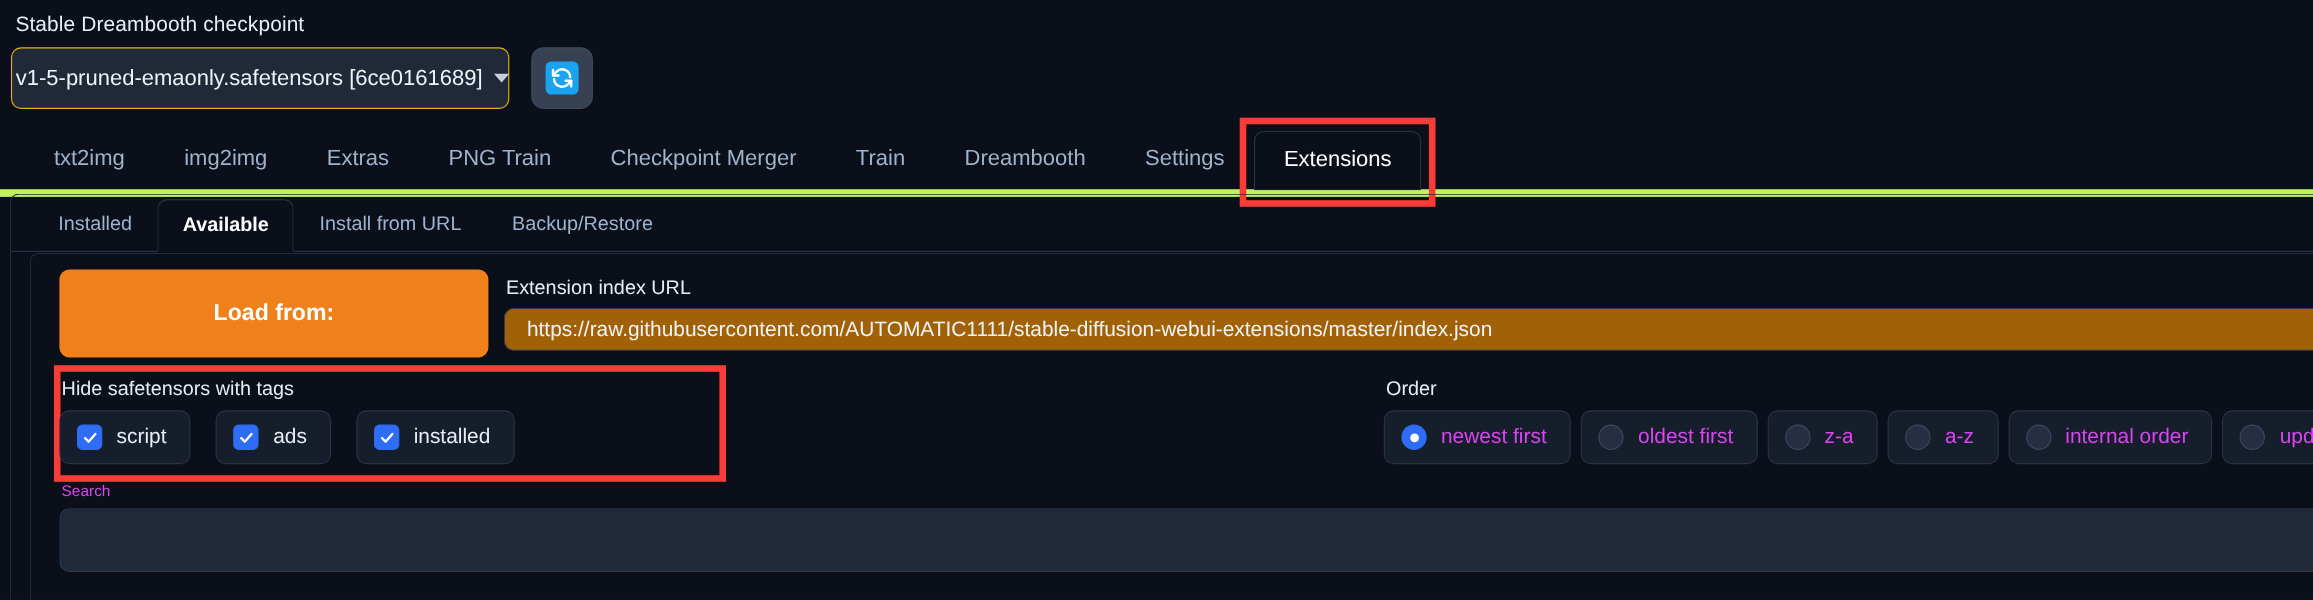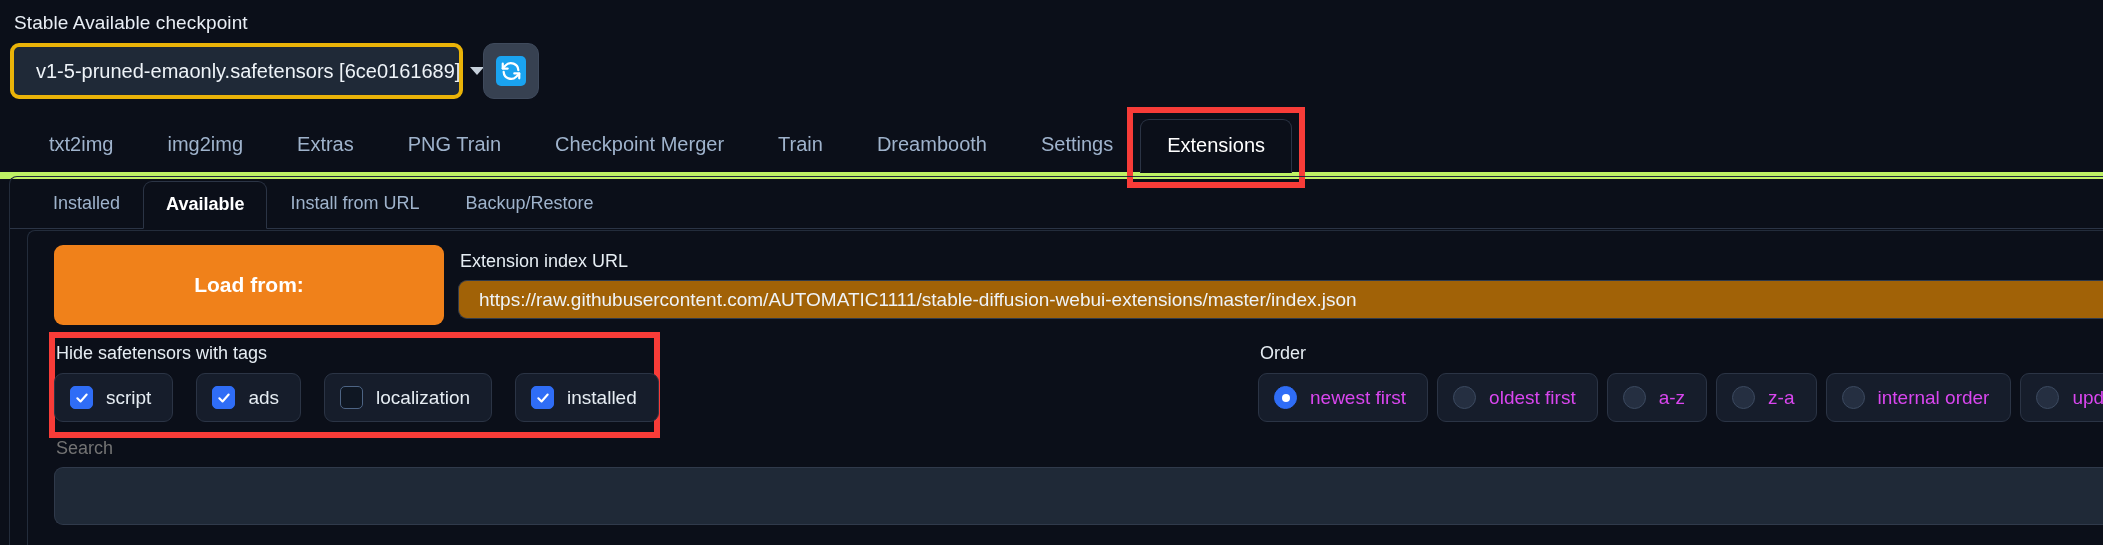--- a/index.html
+++ b/index.html
@@ -14,22 +14,22 @@
 
   
   .ckpt-wrap { padding: 12px 0 0 10px; }
   .ckpt-label {
     font-size: 19px; color: #e9eef5; letter-spacing: .1px;
     margin: 0 0 9px 4px;
   }
   .ckpt-row { display: flex; align-items: flex-start; gap: 20px; }
   .ckpt-select {
     width: 453px; height: 56px;
-    background: #1f2937; border: 4px solid #eab308; border-radius: 9px;
-    display: flex; align-items: center; justify-content: space-between;
+    background: #1f2937; border: 1px solid #eab308; border-radius: 9px;
+    display: flex; align-items: center; justify-content: center;
     padding: 0 18px 0 22px;
   }
   .ckpt-select .val { font-size: 20px; color: #eef3f8; white-space: nowrap; }
   .caret {
     width: 0; height: 0; border-left: 7px solid transparent;
     border-right: 7px solid transparent; border-top: 8px solid #c6d0db;
     margin-left: 10px; flex: none;
   }
   .refresh-btn {
     width: 56px; height: 56px; background: #374151; border: 1px solid #3f4a5c;
@@ -134,35 +134,35 @@
   .rdot {
     width: 23px; height: 23px; border-radius: 50%; flex: none;
     display: flex; align-items: center; justify-content: center;
   }
   .rdot.on { background: #2f6df6; border: 1px solid #2f6df6; }
   .rdot.off { background: #252f41; border: 1px solid #3c4a60; }
   .rdot .inner { width: 8px; height: 8px; border-radius: 50%; background: #ffffff; }
 
   
   .searchwrap { padding-left: 26px; margin-top: 16px; }
-  .search-label { font-size: 18px; color: #737373; margin: 0 0 8px 2px; }
+  .search-label { font-size: 14px; color: #d946ef; margin: 0 0 8px 2px; }
   .search-input {
     height: 58px; background: #1f2937; border: 1px solid #303a4b;
     border-right: none; border-radius: 9px 0 0 9px;
     font-size: 19px; color: #eef3f8; display: flex; align-items: center;
     padding-left: 20px;
   }
 </style>
 </head>
 <body>
 
 <div class="app">
 
   <div class="ckpt-wrap">
-    <div class="ckpt-label">Stable Available checkpoint</div>
+    <div class="ckpt-label">Stable Dreambooth checkpoint</div>
     <div class="ckpt-row">
       <div class="ckpt-select">
         <span class="val">v1-5-pruned-emaonly.safetensors [6ce0161689]</span>
         <span class="caret"></span>
       </div>
       <div class="refresh-btn">
         <span class="refresh-glyph">
           <svg width="22" height="22" viewBox="0 0 24 24" fill="none" stroke="#ffffff" stroke-width="2.4" stroke-linecap="round" stroke-linejoin="round">
             <path d="M20 11a8 8 0 0 0-13.7-5.2L3 9"></path>
             <polyline points="3,4 3,9.4 8.4,9.4"></polyline>
@@ -224,24 +224,20 @@
             </div>
             <div class="chip">
               <span class="cbox on">
                 <svg class="tick" viewBox="0 0 24 24" fill="none" stroke="#fff" stroke-width="3.6" stroke-linecap="round" stroke-linejoin="round">
                     <polyline points="4,12.5 9.5,18 20,6"></polyline>
                   </svg>
               </span>
               <span class="lbl">ads</span>
             </div>
             <div class="chip">
-              <span class="cbox off"></span>
-              <span class="lbl">localization</span>
-            </div>
-            <div class="chip">
               <span class="cbox on">
                 <svg class="tick" viewBox="0 0 24 24" fill="none" stroke="#fff" stroke-width="3.6" stroke-linecap="round" stroke-linejoin="round">
                     <polyline points="4,12.5 9.5,18 20,6"></polyline>
                   </svg>
               </span>
               <span class="lbl">installed</span>
             </div>
           </div>
         </div>
 
@@ -253,25 +249,25 @@
                   <span class="inner"></span>
                 </span>
               <span class="lbl">newest first</span>
             </div>
             <div class="radio-chip">
               <span class="rdot off"></span>
               <span class="lbl">oldest first</span>
             </div>
             <div class="radio-chip">
               <span class="rdot off"></span>
+              <span class="lbl">z-a</span>
+            </div>
+            <div class="radio-chip">
+              <span class="rdot off"></span>
               <span class="lbl">a-z</span>
-            </div>
-            <div class="radio-chip">
-              <span class="rdot off"></span>
-              <span class="lbl">z-a</span>
             </div>
             <div class="radio-chip">
               <span class="rdot off"></span>
               <span class="lbl">internal order</span>
             </div>
             <div class="radio-chip">
               <span class="rdot off"></span>
               <span class="lbl">update time</span>
             </div>
           </div>

